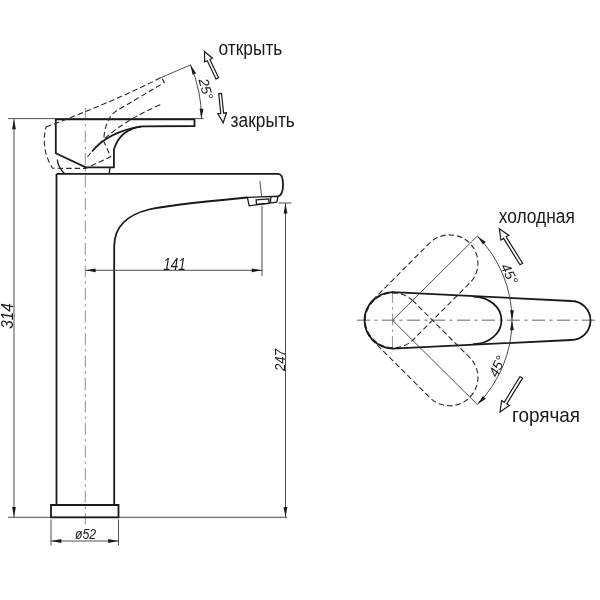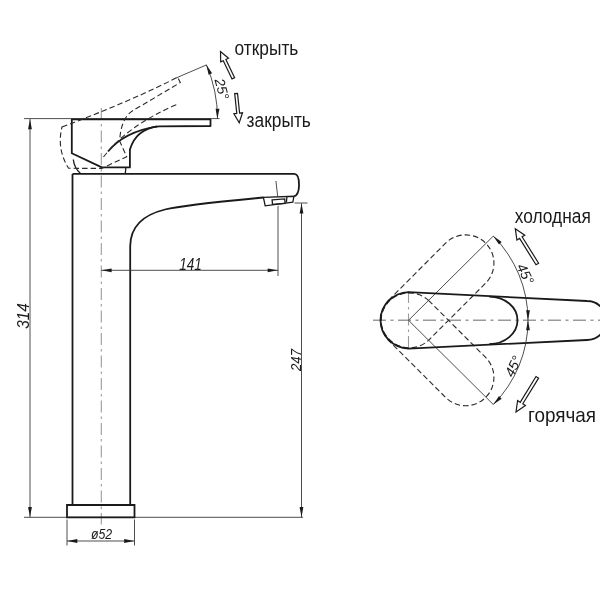--- a/index.html
+++ b/index.html
@@ -1,16 +1,16 @@
 <!DOCTYPE html>
 <html><head>
 <meta charset="utf-8">
 <style>
 html,body { margin:0; padding:0; background:#ffffff; width:600px; height:600px; overflow:hidden; }
-#page { position:relative; width:548px; height:600px; font-family:"Liberation Sans", sans-serif;margin-left:16px; }
+#page { position:relative; width:548px; height:600px; font-family:"Liberation Sans", sans-serif; }
 #page svg { position:absolute; left:0; top:0; }
 </style>
 </head>
 <body>
 <div id="page">
 <svg width="600" height="600" viewBox="0 0 600 600">
 <rect width="600" height="600" fill="#ffffff"></rect>
 <path d="M 85.3,108 L 85.3,524.5" stroke="#9a9a9a" stroke-width="1.1" fill="none" stroke-dasharray="12 4 2.5 4"></path>
 <path d="M 8,118.6 L 203.5,118.6" stroke="#3a3a3a" stroke-width="0.9" fill="none"></path>
 <path d="M 8,517.3 L 287,517.3" stroke="#3a3a3a" stroke-width="0.9" fill="none"></path>

